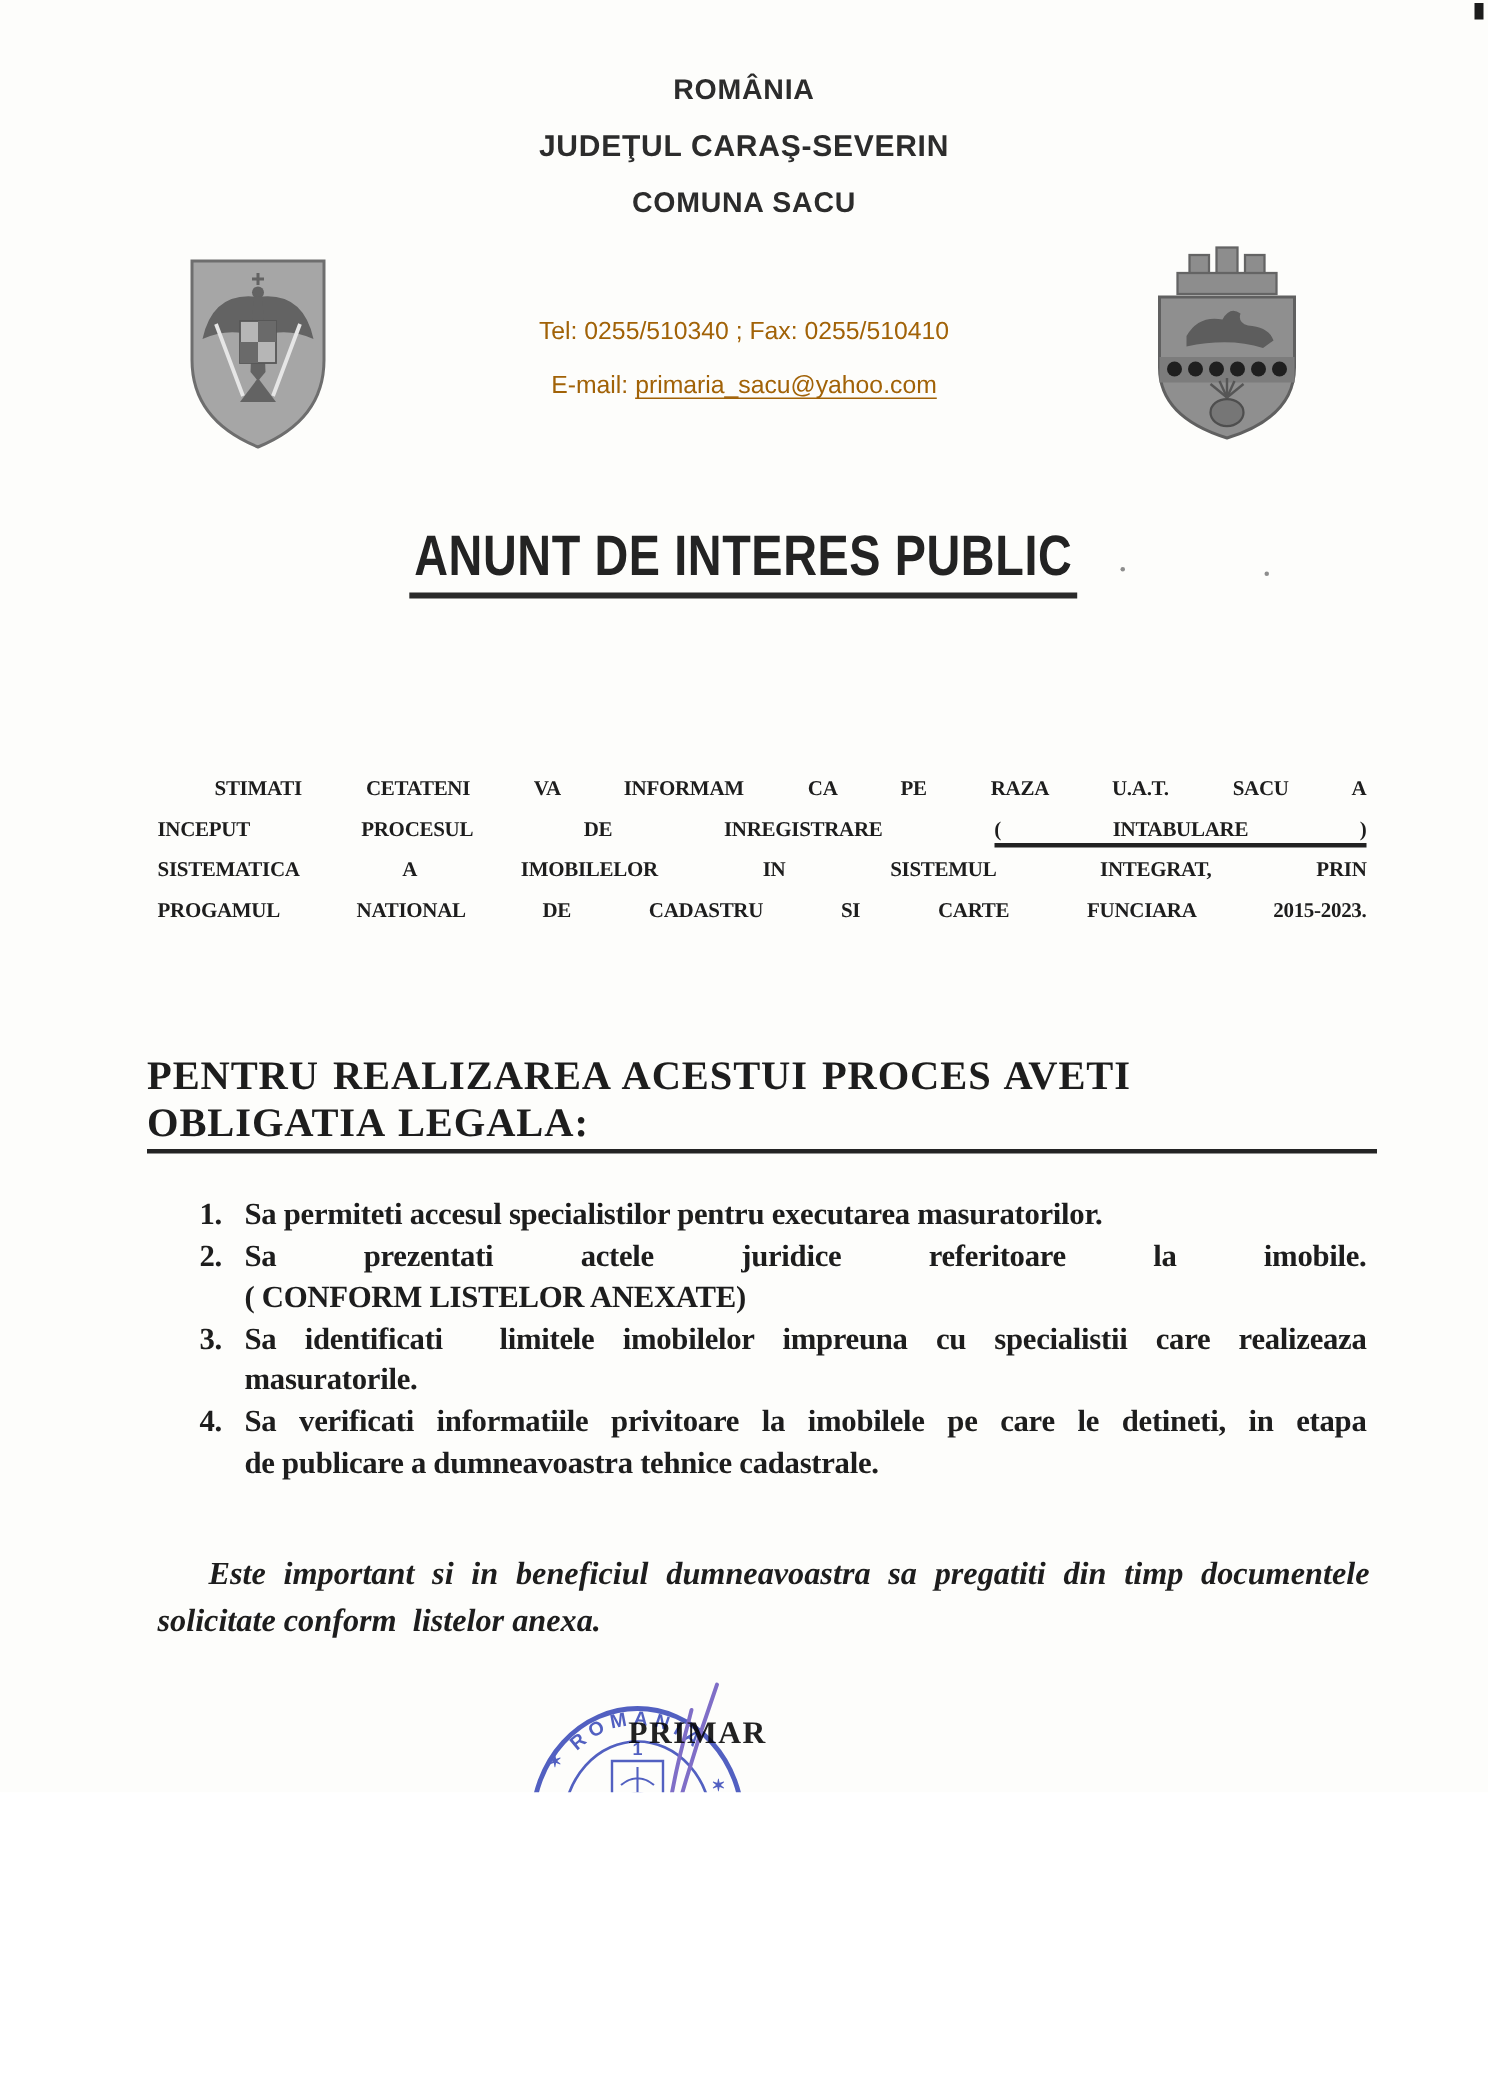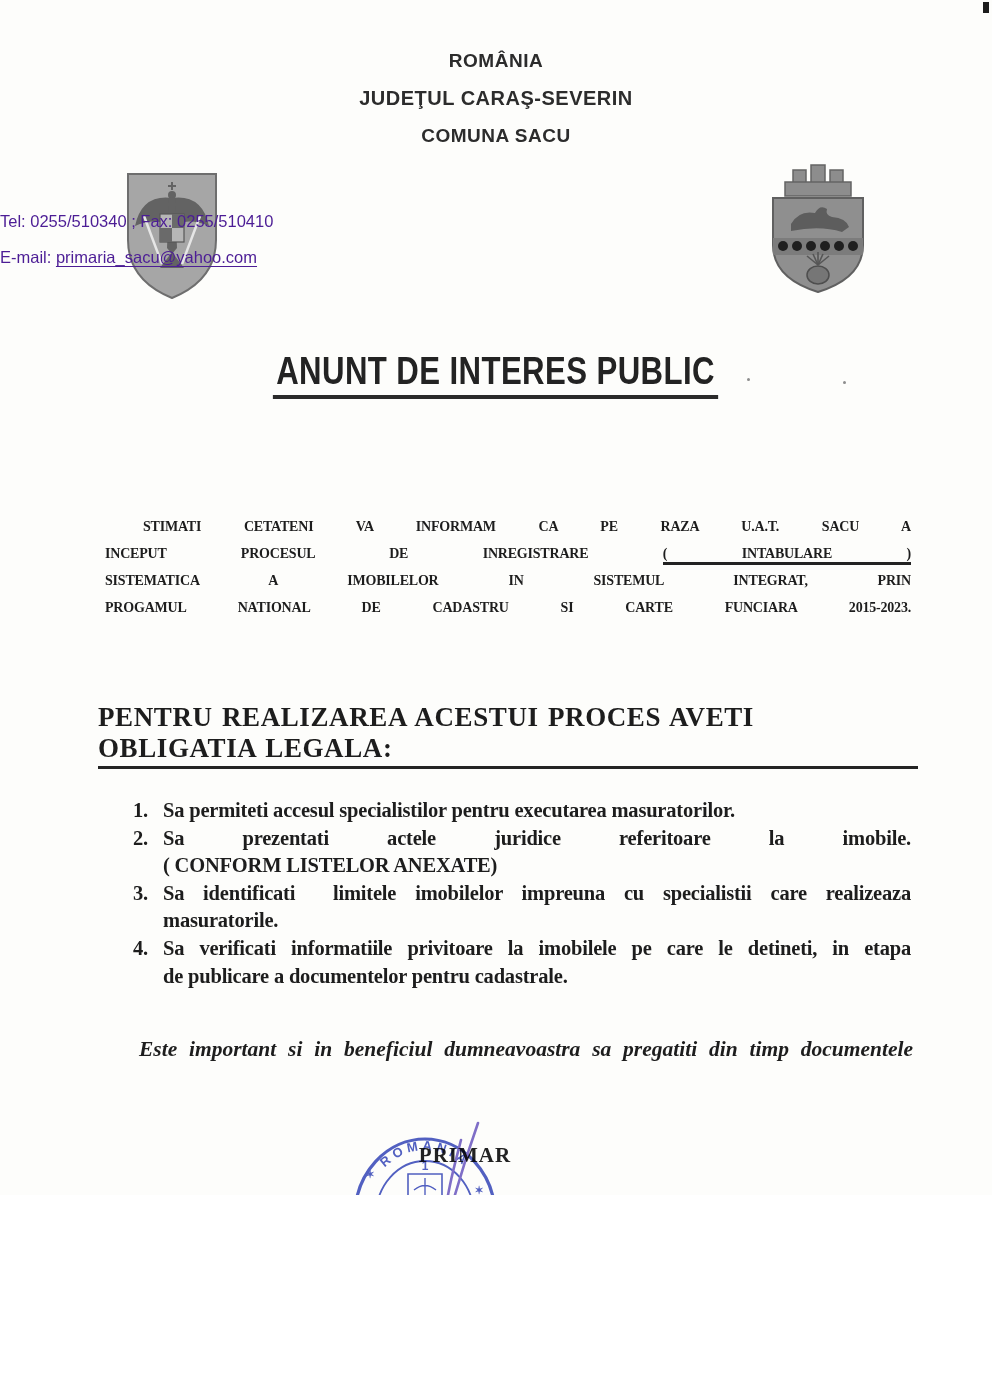--- a/index.html
+++ b/index.html
@@ -14,22 +14,22 @@
     text-align:center; font-family:"Liberation Sans", sans-serif;
     font-weight:bold; color:#2c2c2c;
   }
   .hline { margin:0 0 15px 0; }
   .h-country { font-size:19px; letter-spacing:0.5px; }
   .h-county  { font-size:20px; letter-spacing:0.5px; }
   .h-commune { font-size:19px; letter-spacing:0.5px; }
 
   .contact-block {
     position:absolute; top:212px; left:0; width:100%;
-    font-family:"Liberation Sans", sans-serif;
-    font-size:16.5px; color:#4c1d95;
+    text-align:center; font-family:"Liberation Sans", sans-serif;
+    font-size:16.5px; color:#a16207;
   }
   .contact-block .cline { margin:0 0 17px 0; }
   .email-underline { text-decoration:underline; text-underline-offset:3px; }
 
   .coa { position:absolute; }
   .coa-left  { top:168px; left:122px; }
   .coa-right { top:160px; left:763px; }
 
   
   .title-wrap { position:absolute; top:350px; left:0; width:100%; text-align:center; }
@@ -175,25 +175,26 @@
     <div class="cont">( CONFORM LISTELOR ANEXATE)</div>
     <div class="li">
       <span class="num">3.</span>
       <span class="li-text jl">Sa identificati&nbsp; limitele imobilelor impreuna cu specialistii care realizeaza</span>
     </div>
     <div class="cont">masuratorile.</div>
     <div class="li">
       <span class="num">4.</span>
       <span class="li-text jl">Sa verificati informatiile privitoare la imobilele pe care le detineti, in etapa</span>
     </div>
-    <div class="cont">de publicare a documentelor pentru cadastrale.</div>
+    <div class="cont">de publicare a dumneavoastra tehnice cadastrale.</div>
   </div>
 
   <div class="closing">
     <div class="jl indent1">Este important si in beneficiul dumneavoastra sa pregatiti din timp documentele</div>
+    <div>solicitate conform&nbsp; listelor anexa.</div>
   </div>
 
   <div class="sig-role">PRIMAR</div>
   <div class="sig-name">NICOLAE&nbsp; DAMINESCU</div>
 
   <svg class="stamp-overlay" width="186" height="206" viewBox="0 0 186 206">
     <defs>
       <path id="arcTop" d="M28,104 A59,66 0 0 1 146,104"></path>
       <path id="arcBottom" d="M27,104 A60,67 0 0 0 147,104"></path>
       <path id="arcMid" d="M40,116 Q87,152 134,116"></path>

